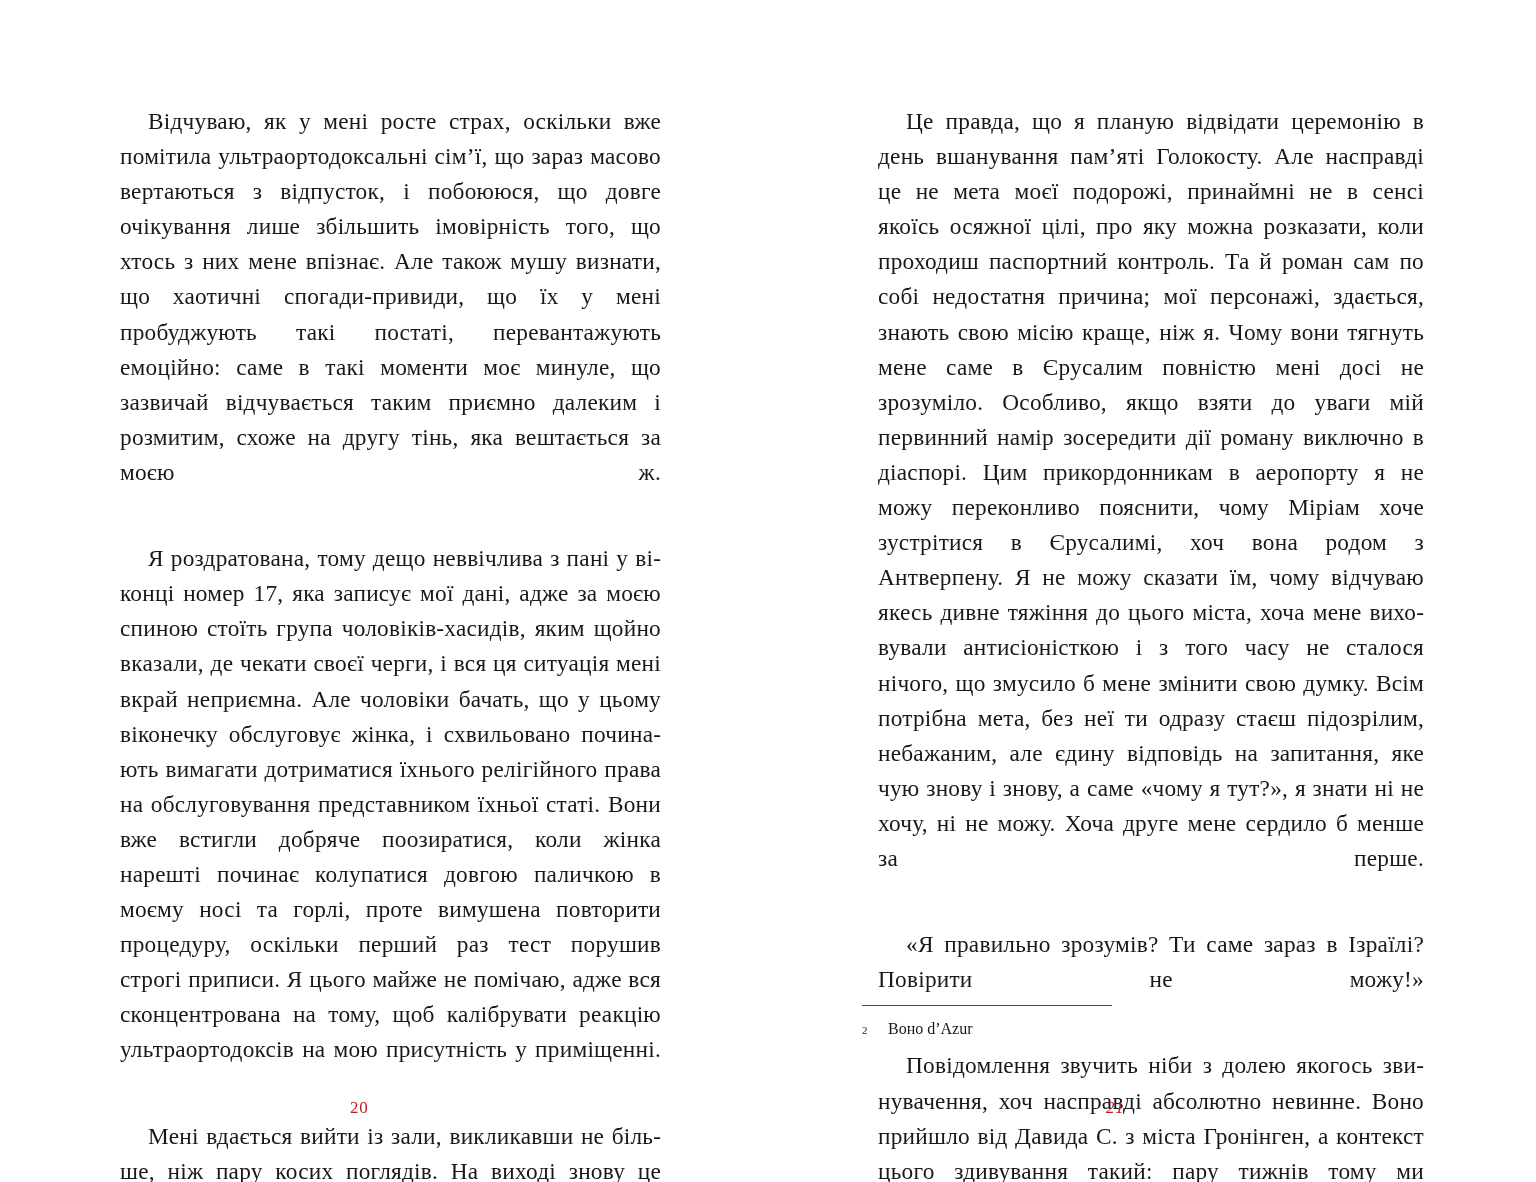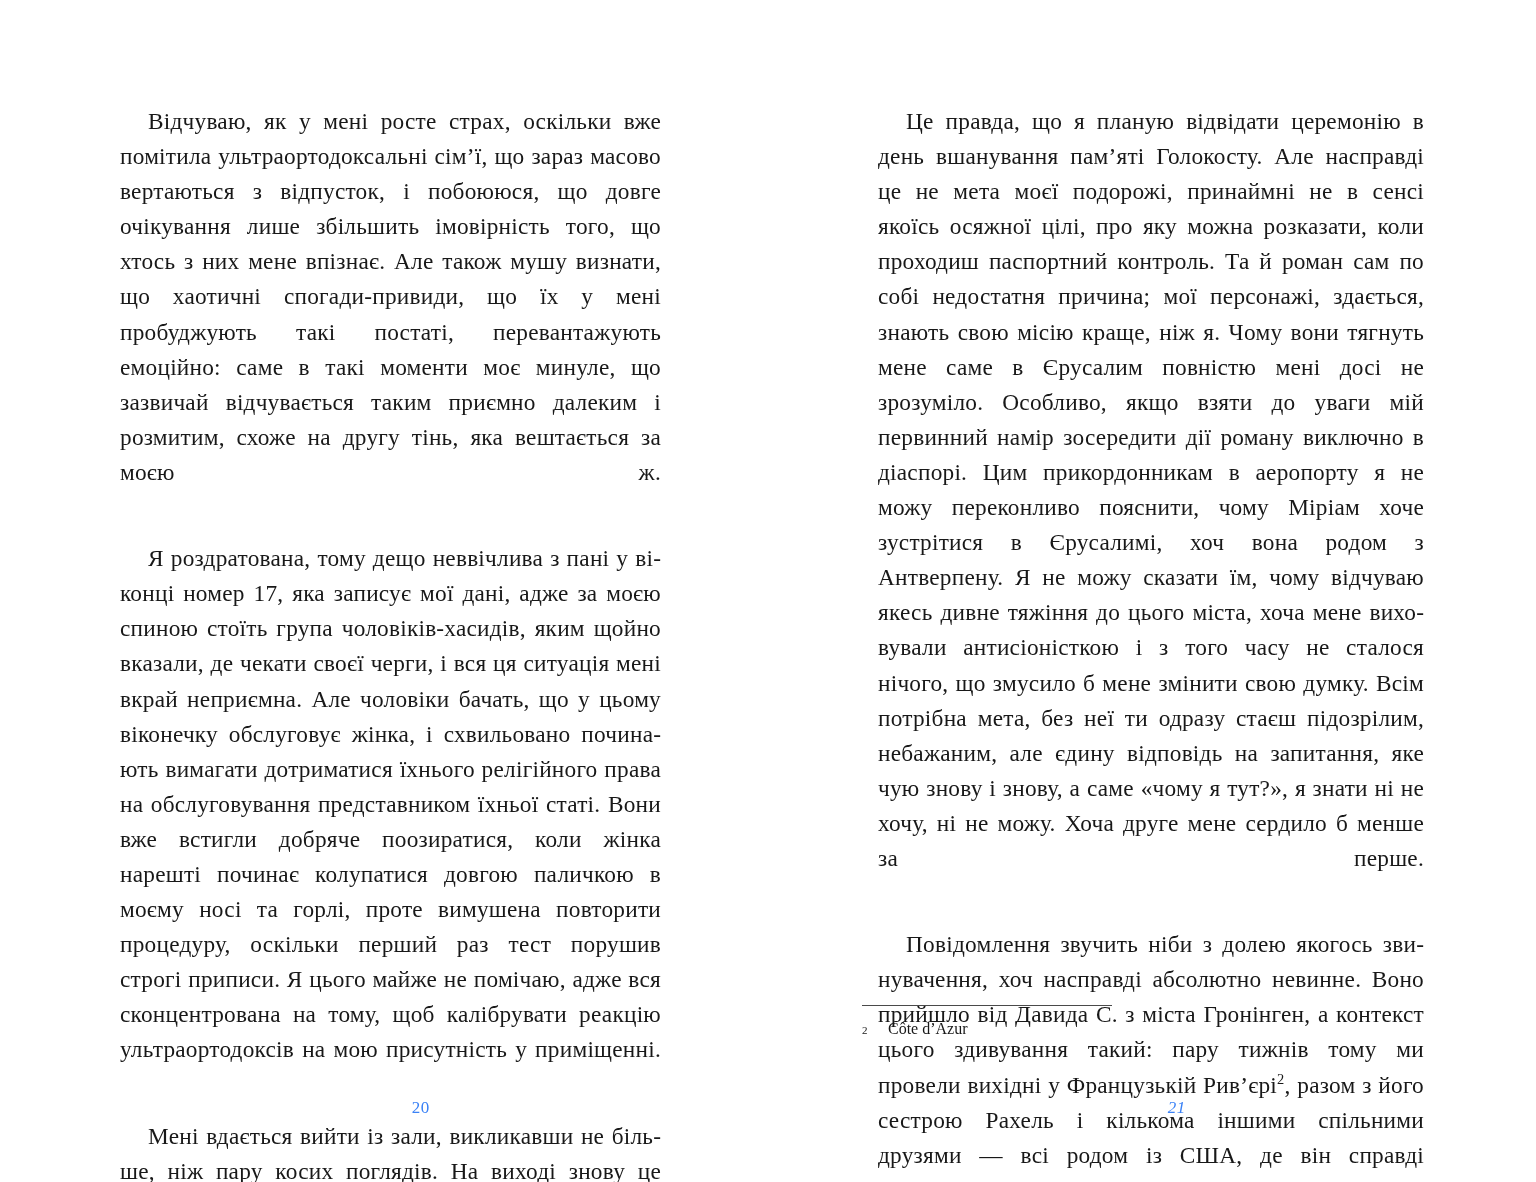--- a/index.html
+++ b/index.html
@@ -96,22 +96,22 @@
   .footnote-text {
     display: inline-block;
   }
 
   
   .folio {
     position: absolute;
     top: 1098px;
     font-size: 17px;
     letter-spacing: 0.04em;
-    color: #3b82f6;
-    text-align: right;
+    color: #b91c1c;
+    text-align: left;
     width: 80px;
   }
   .book-page.left  .folio { left: 350px; }
   .book-page.right .folio { left: 338px; font-style: italic; }
 </style>
 </head>
 <body>
 
 <div class="page-spread">
 
@@ -127,29 +127,30 @@
     </div>
 
     <div class="folio">20</div>
   </div>
 
   <div class="book-page right">
     <div class="text-column">
 
       <p class="para">Це правда, що я планую відвідати церемонію в день вшанування пам’яті Голокосту. Але насправді це не ме­та моєї подорожі, принаймні не в сенсі якоїсь осяж­ної цілі, про яку можна розказати, коли проходиш паспортний контроль. Та й роман сам по собі недо­статня причина; мої персонажі, здається, знають свою місію краще, ніж я. Чому вони тягнуть мене саме в Єру­салим повністю мені досі не зрозуміло. Особливо, як­що взяти до уваги мій первинний намір зосередити дії роману виключно в діаспорі. Цим прикордонникам в аеропорту я не можу переконливо пояснити, чому Міріам хоче зустрітися в Єрусалимі, хоч вона родом з Антверпену. Я не можу сказати їм, чому відчуваю якесь дивне тяжіння до цього міста, хоча мене вихо­вували антисіоністкою і з того часу не сталося нічого, що змусило б мене змінити свою думку. Всім потрібна мета, без неї ти одразу стаєш підозрілим, небажаним, але єдину відповідь на запитання, яке чую знову і зно­ву, а саме «чому я тут?», я знати ні не хочу, ні не можу. Хоча друге мене сердило б менше за перше.</p>
 
+      <p class="para">«Я правильно зрозумів? Ти саме зараз в Ізраїлі? По­вірити не можу!»</p>
 
       <p class="para"><span>Повідомлення звучить ніби з долею якогось зви­нувачення, хоч насправді абсолютно невинне. Воно прийшло від Давида С. з міста Гронінген, а контекст цього здивування такий: пару тижнів тому ми провели вихідні у Французькій Рив’єрі</span><sup class="fn-ref">2</sup><span>, разом з його сестрою Рахель і кількома іншими спільними друзями — всі ро­дом із США, де він справді ощасливив нас майже про­фесійною екскурсією колишніми єврейськими Віллами</span></p>
 
     </div>
 
     <div class="footnote-block">
       <div class="footnote-rule"></div>
       <div class="footnote-item">
         <span class="footnote-marker">2</span>
-        <span class="footnote-text">Côte d’Azur</span>
+        <span class="footnote-text">Воно d’Azur</span>
       </div>
     </div>
 
     <div class="folio">21</div>
   </div>
 
 </div>
 
 </body></html>

